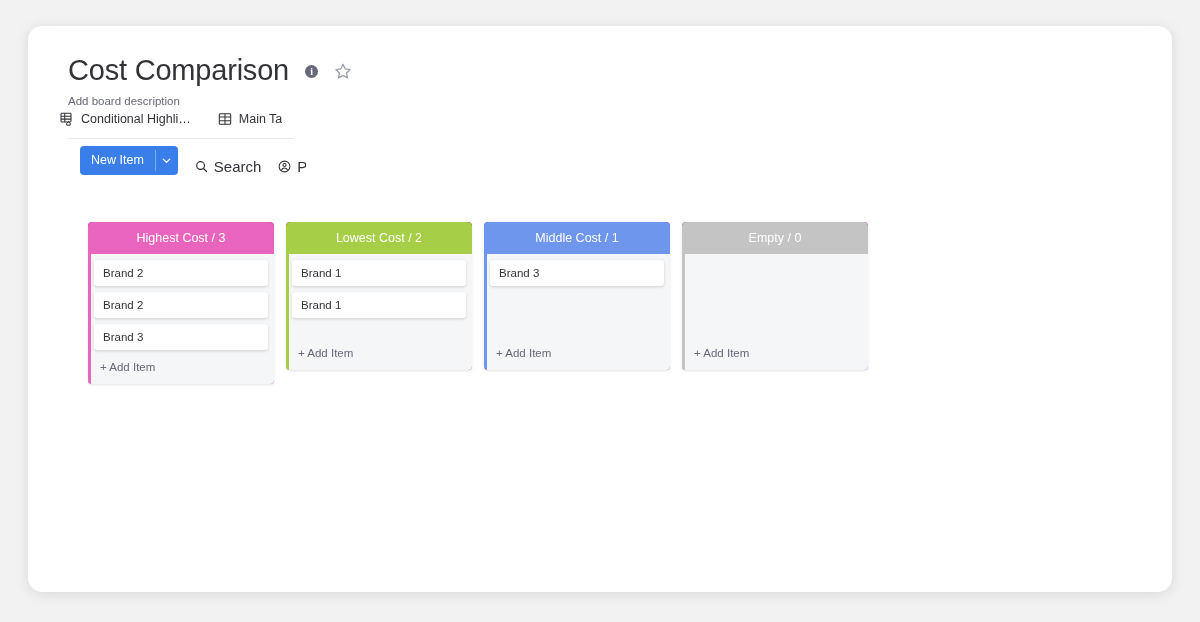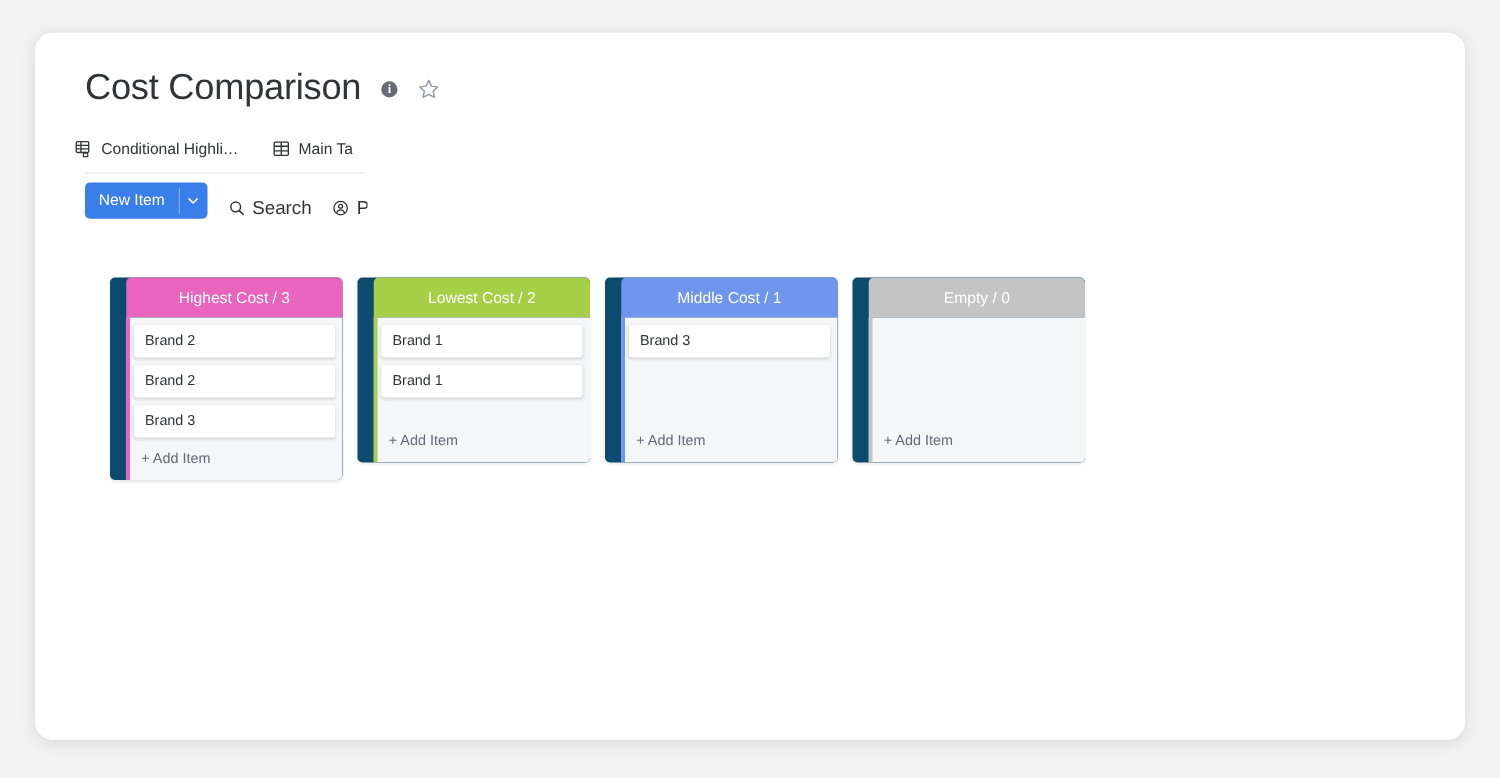--- a/index.html
+++ b/index.html
@@ -123,21 +123,21 @@
     left: 40px;
     top: 112px;
     width: 225px;
     height: 1px;
     background: #e6e9ef;
   }
 
   
   .toolbar-clip {
     position: absolute;
-    left: 40px;
+    left: 52px;
     top: 118px;
     width: 226px;
     height: 38px;
     overflow: hidden;
   }
 
   .toolbar-row {
     display: flex;
     align-items: center;
     gap: 16px;
@@ -208,25 +208,24 @@
     top: 196px;
     display: flex;
     gap: 12px;
     align-items: flex-start;
   }
 
   .kanban-column {
     width: 186px;
     border-radius: 4px;
     overflow: hidden;
-    background: #0c4a6e;
+    background: #a21caf;
     box-shadow: 0 1px 3px rgba(0,0,0,0.10);
     display: flex;
     flex-direction: column;
-    padding-left: 13px;
   }
 
   .column-header {
     height: 32px;
     line-height: 32px;
     text-align: center;
     color: #ffffff;
     font-size: 12.5px;
     font-weight: 400;
     cursor: pointer;
@@ -285,20 +284,21 @@
   <div class="board-header">
     <div class="title-row">
       <div class="board-title">Cost Comparison</div>
       <div class="info-icon">i</div>
       <div class="star-icon">
         <svg viewBox="0 0 24 24" width="18" height="18" fill="none" stroke="currentColor" stroke-width="1.6" stroke-linejoin="round">
           <polygon points="12,3 14.9,9.2 21.5,10 16.7,14.6 18,21.2 12,18 6,21.2 7.3,14.6 2.5,10 9.1,9.2"></polygon>
         </svg>
       </div>
     </div>
+    <div class="board-description">Add board description</div>
   </div>
 
   <div class="tabs-clip">
     <div class="tabs-row">
 
       <div class="tab">
         <span class="tab-icon">
           <svg viewBox="0 0 24 24" width="16" height="16" fill="none" stroke="currentColor" stroke-width="1.6">
             <rect x="3" y="3.5" width="15" height="13" rx="1.4"></rect>
             <line x1="3" y1="8" x2="18" y2="8"></line>

